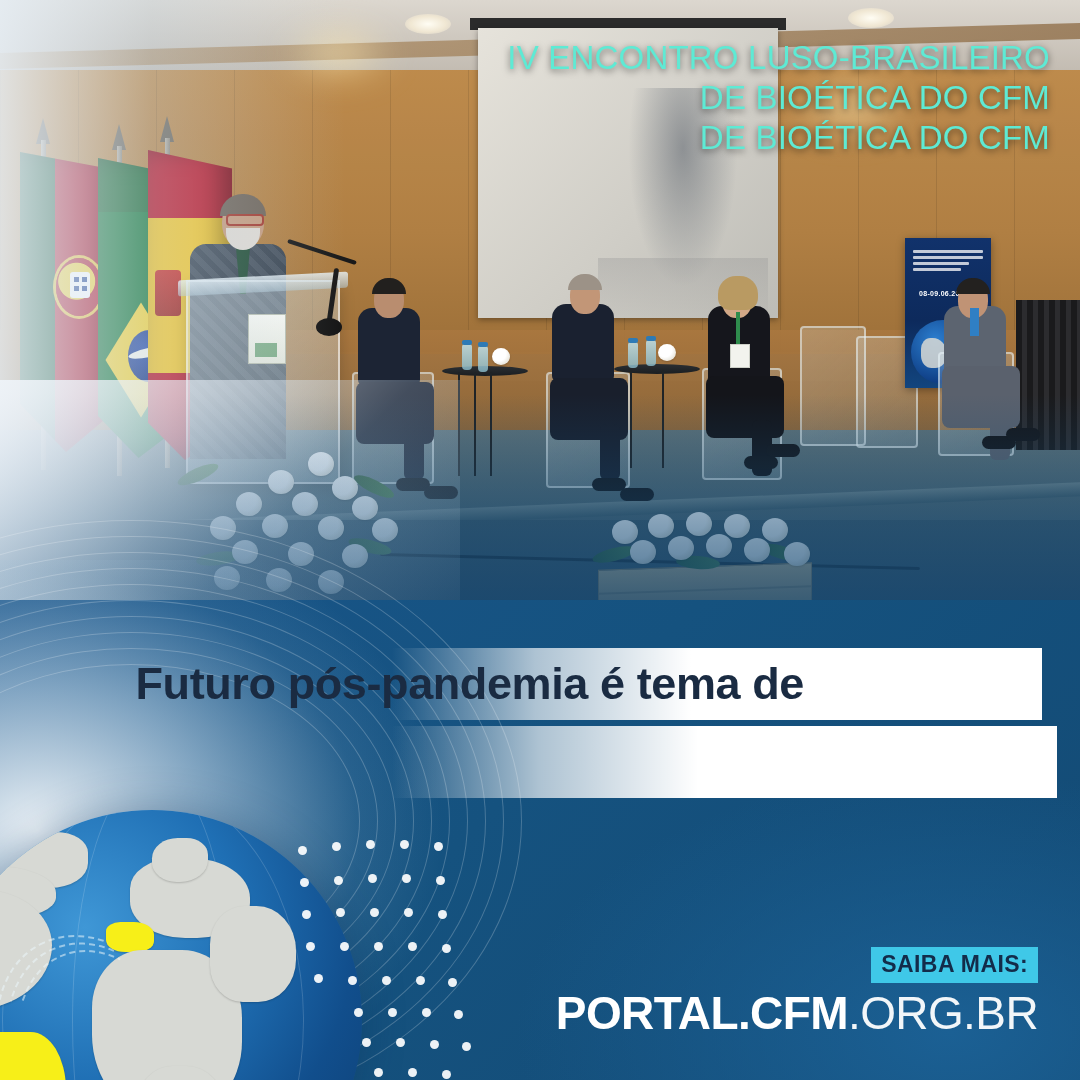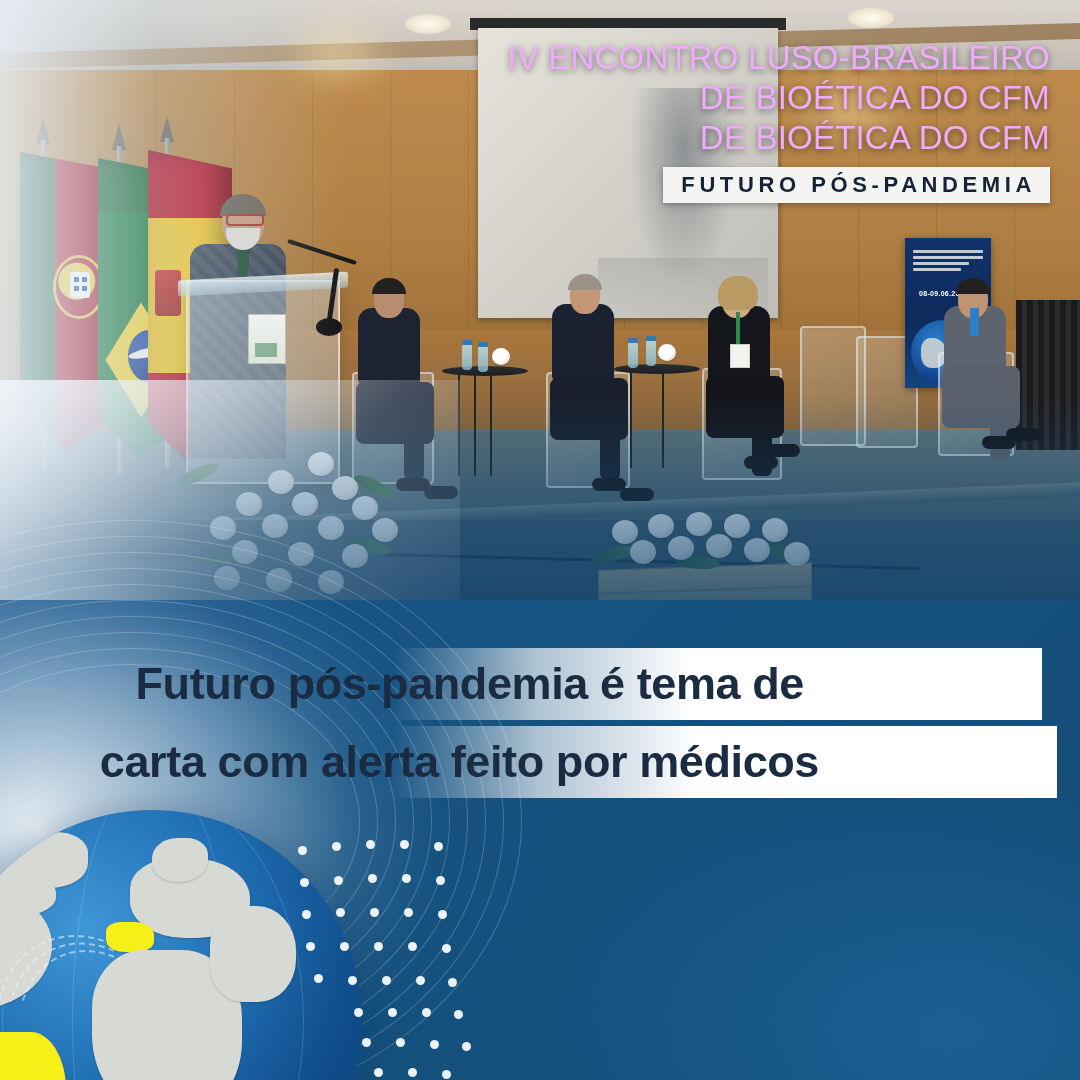--- a/index.html
+++ b/index.html
@@ -215,21 +215,21 @@
     letter-spacing:-.4px;white-space:nowrap;padding-right:22px;}
   .hl1 .hl-bg{left:392px;width:650px;}
   .hl2 .hl-bg{left:392px;width:665px;}
   .hl3 .hl-bg{left:392px;width:650px;}
   .hl1{padding-right:38px;}
   .hl2{padding-right:23px;}
   .hl3{padding-right:38px;}
 
   
   #slidetitle{position:absolute;right:30px;top:38px;text-align:right;}
-  #slidetitle .st{display:block;color:#f0abfc;font-size:33px;font-weight:500;line-height:1.21;
+  #slidetitle .st{display:block;color:#5eead4;font-size:33px;font-weight:500;line-height:1.21;
     letter-spacing:.2px;text-shadow:0 2px 7px rgba(0,0,0,.55);}
   #futuro-band{display:inline-block;margin-top:9px;background:#f4f5f2;color:#152336;
     font-size:22px;font-weight:bold;letter-spacing:4.6px;padding:5px 14px 5px 18px;
     box-shadow:0 2px 6px rgba(0,0,0,.3);}
 
   
   #brand{position:absolute;right:42px;bottom:44px;text-align:right;}
   #saiba{display:inline-block;background:#3fc8e8;color:#132c4a;font-size:23px;font-weight:bold;
     letter-spacing:.4px;padding:4px 10px 5px;margin-bottom:7px;}
   #url{color:#ffffff;font-size:46px;font-weight:bold;letter-spacing:-.6px;line-height:1;}
@@ -418,21 +418,20 @@
     </div>
 
     <div class="photo-fade"></div>
     <div class="photo-fade-left"></div>
   </div>
 
   <div id="slidetitle">
     <span class="st">IV ENCONTRO LUSO-BRASILEIRO</span>
     <span class="st">DE BIOÉTICA DO CFM</span>
     <span class="st">DE BIOÉTICA DO CFM</span>
-    <div><span id="futuro-band">FUTURO PÓS-PANDEMIA</span></div>
   </div>
 
   <div id="panel"></div>
   <div id="panel-light"></div>
 
   <div class="rings">
     <span style="left:0;top:0;width:780px;height:600px;"></span>
     <span style="left:18px;top:16px;width:744px;height:568px;"></span>
     <span style="left:36px;top:32px;width:708px;height:536px;"></span>
     <span style="left:54px;top:48px;width:672px;height:504px;"></span>
@@ -509,18 +508,21 @@
       <i style="left:150px;top:270px;"></i>
   </div>
 
   <div id="headline">
     <div class="hl-line hl1">
       <div class="hl-bg"></div>
       <div class="hl-text">Futuro pós-pandemia é tema de</div>
     </div>
     <div class="hl-line hl2">
       <div class="hl-bg"></div>
-      <div class="hl-text">carta com alerta feito por médicos</div>
-    </div>
-  </div>
-
+    </div>
+  </div>
+
+  <div id="brand">
+    <div><span id="saiba">SAIBA MAIS:</span></div>
+    <div id="url"><span>PORTAL.CFM</span><span class="light">.ORG.BR</span></div>
+  </div>
 
 </div>
 
 </body></html>

